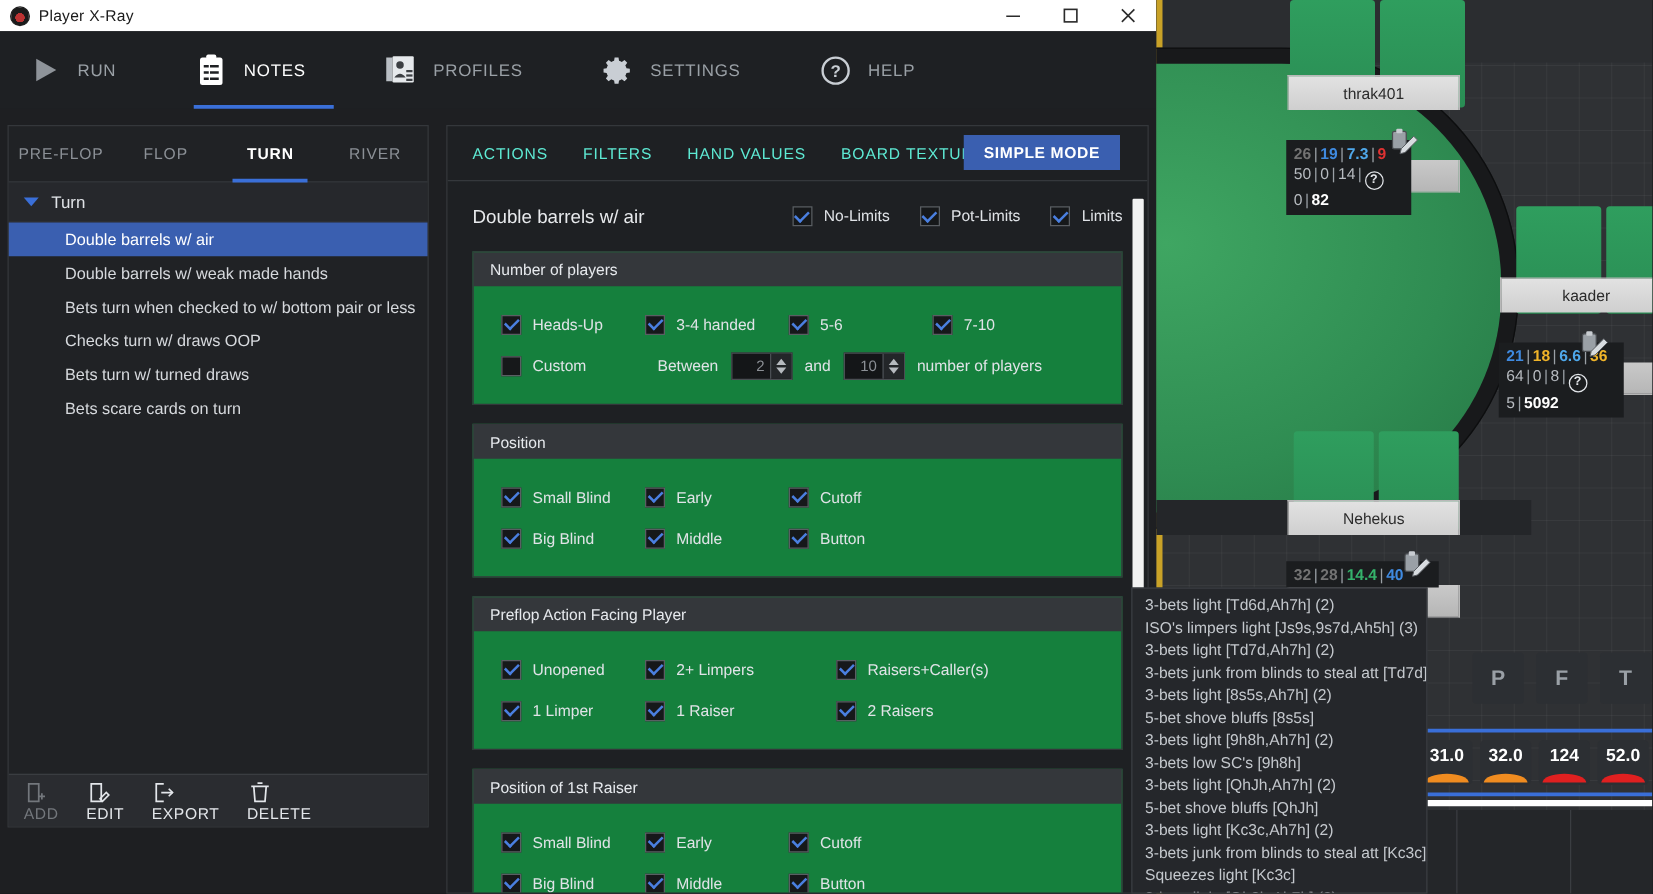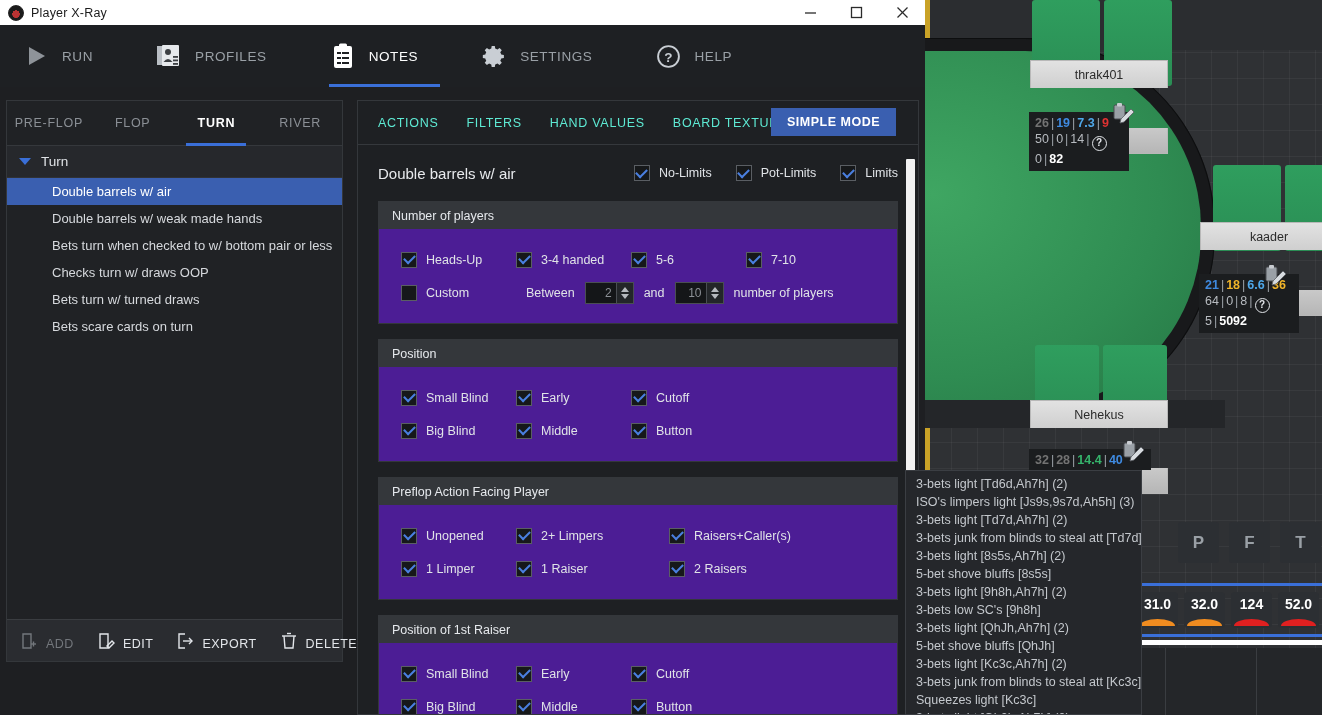--- a/index.html
+++ b/index.html
@@ -78,21 +78,21 @@
     height: 27px; display: flex; align-items: center; padding-left: 45px;
     font-size: 13px; color: #d6d9dd;
   }
   .note-item.selected { background: #3a5fb0; color: #ffffff; }
 
   .lp-footer {
     position: absolute; left: 0; bottom: 0; width: 100%; height: 42px;
     background: #2a2c30; border-top: 1px solid #3a3d41;
     display: flex; align-items: center; padding-left: 12px;
   }
-  .fbtn { display: flex; align-items: flex-end; margin-right: 22px; }
+  .fbtn { display: flex; align-items: flex-start; margin-right: 22px; flex-direction: column; }
   .fbtn .ico { width: 20px; height: 20px; margin-right: 7px; display:flex; align-items:center; justify-content:center; }
   .fbtn .lbl { font-size: 12.5px; letter-spacing: .5px; color: #e3e6ea; }
   .fbtn.disabled .lbl { color: #73777c; }
   .fbtn.disabled svg { stroke: #73777c !important; }
 
   
   .center-panel {
     position: absolute; left: 357px; top: 100px; width: 562px; height: 615px;
     background: #1e2023; border: 1px solid #34373b; overflow: hidden;
   }
@@ -116,21 +116,21 @@
     display: flex; align-items: center; justify-content: center; flex: 0 0 auto;
   }
   .cb.checked::after {
     content: ""; display: block; width: 9px; height: 5px;
     border-left: 2px solid #4a7fe0; border-bottom: 2px solid #4a7fe0;
     transform: rotate(-45deg) translate(1px, -1px);
   }
   .cbwrap .cblbl { margin-left: 9px; font-size: 12.5px; color: #e0e3e7; white-space: nowrap; }
 
   .group {
-    margin: 0 20px 15px 20px; border: 1px solid #34373b; background: #4c1d95;
+    margin: 0 20px 15px 20px; border: 1px solid #34373b; background: #15803d;
   }
   .group-head {
     height: 27px; background: #34373b; display: flex; align-items: center;
     padding-left: 13px; font-size: 12.5px; color: #e6e9ed;
   }
   .group-body { padding: 14px 0 14px 0; }
   .row { display: flex; align-items: center; height: 33px; padding-left: 22px; }
   .col { width: 115px; display: flex; align-items: center; }
   .col.wide { width: 160px; padding-left: 38px; }
 
@@ -283,50 +283,50 @@
       <div class="nav-items">
         <div class="nav-item">
           <span class="ico">
             <svg width="24" height="24" viewBox="0 0 24 24">
                 <polygon points="5,3 21,12 5,21" fill="#8e9399"></polygon>
               </svg>
           </span>
           <span class="lbl">RUN</span>
         </div>
 
-        <div class="nav-item">
-          <span class="ico">
-            <svg width="26" height="24" viewBox="0 0 26 24">
-              <rect x="1" y="2" width="5" height="19" fill="#b9bec4"></rect>
-              <rect x="6" y="1" width="17" height="21" rx="1" fill="#e6e9ec"></rect>
-              <circle cx="12" cy="8" r="3" fill="#3c3f43"></circle>
-              <path d="M7.5 18 q4.5 -6 9 0 z" fill="#3c3f43"></path>
-              <rect x="17" y="12" width="5" height="1.8" fill="#3c3f43"></rect>
-              <rect x="17" y="15.5" width="5" height="1.8" fill="#3c3f43"></rect>
-              <rect x="17" y="19" width="5" height="1.8" fill="#3c3f43"></rect>
-            </svg>
-          </span>
-          <span class="lbl">PROFILES</span>
-        </div>
-
         <div class="nav-item active">
           <span class="ico">
             <svg width="24" height="26" viewBox="0 0 24 26">
               <rect x="3" y="3" width="18" height="22" rx="2" fill="#ffffff"></rect>
               <rect x="8" y="0.5" width="8" height="5" rx="1.5" fill="#ffffff"></rect>
               <rect x="6" y="9" width="4" height="2" fill="#1e2023"></rect>
               <rect x="11" y="9" width="7" height="2" fill="#1e2023"></rect>
               <rect x="6" y="14" width="4" height="2" fill="#1e2023"></rect>
               <rect x="11" y="14" width="7" height="2" fill="#1e2023"></rect>
               <rect x="6" y="19" width="4" height="2" fill="#1e2023"></rect>
               <rect x="11" y="19" width="7" height="2" fill="#1e2023"></rect>
             </svg>
           </span>
           <span class="lbl">NOTES</span>
           <span class="nav-underline"></span>
+        </div>
+
+        <div class="nav-item">
+          <span class="ico">
+            <svg width="26" height="24" viewBox="0 0 26 24">
+              <rect x="1" y="2" width="5" height="19" fill="#b9bec4"></rect>
+              <rect x="6" y="1" width="17" height="21" rx="1" fill="#e6e9ec"></rect>
+              <circle cx="12" cy="8" r="3" fill="#3c3f43"></circle>
+              <path d="M7.5 18 q4.5 -6 9 0 z" fill="#3c3f43"></path>
+              <rect x="17" y="12" width="5" height="1.8" fill="#3c3f43"></rect>
+              <rect x="17" y="15.5" width="5" height="1.8" fill="#3c3f43"></rect>
+              <rect x="17" y="19" width="5" height="1.8" fill="#3c3f43"></rect>
+            </svg>
+          </span>
+          <span class="lbl">PROFILES</span>
         </div>
 
         <div class="nav-item">
           <span class="ico">
             <svg width="25" height="25" viewBox="0 0 24 24">
               <path fill="#c9ced4" d="M12 8.5A3.5 3.5 0 1 0 12 15.5 3.5 3.5 0 1 0 12 8.5z M21 13.5v-3l-2.6-.4a6.9 6.9 0 0 0-.9-2.1l1.5-2.1-2.1-2.1-2.1 1.5a6.9 6.9 0 0 0-2.1-.9L12.3 2h-3l-.4 2.4a6.9 6.9 0 0 0-2.1.9L4.7 3.8 2.6 5.9l1.5 2.1a6.9 6.9 0 0 0-.9 2.1L.8 10.5v3l2.4.4a6.9 6.9 0 0 0 .9 2.1l-1.5 2.1 2.1 2.1 2.1-1.5a6.9 6.9 0 0 0 2.1.9l.4 2.4h3l.4-2.4a6.9 6.9 0 0 0 2.1-.9l2.1 1.5 2.1-2.1-1.5-2.1a6.9 6.9 0 0 0 .9-2.1z"></path>
             </svg>
           </span>
           <span class="lbl">SETTINGS</span>
         </div>

